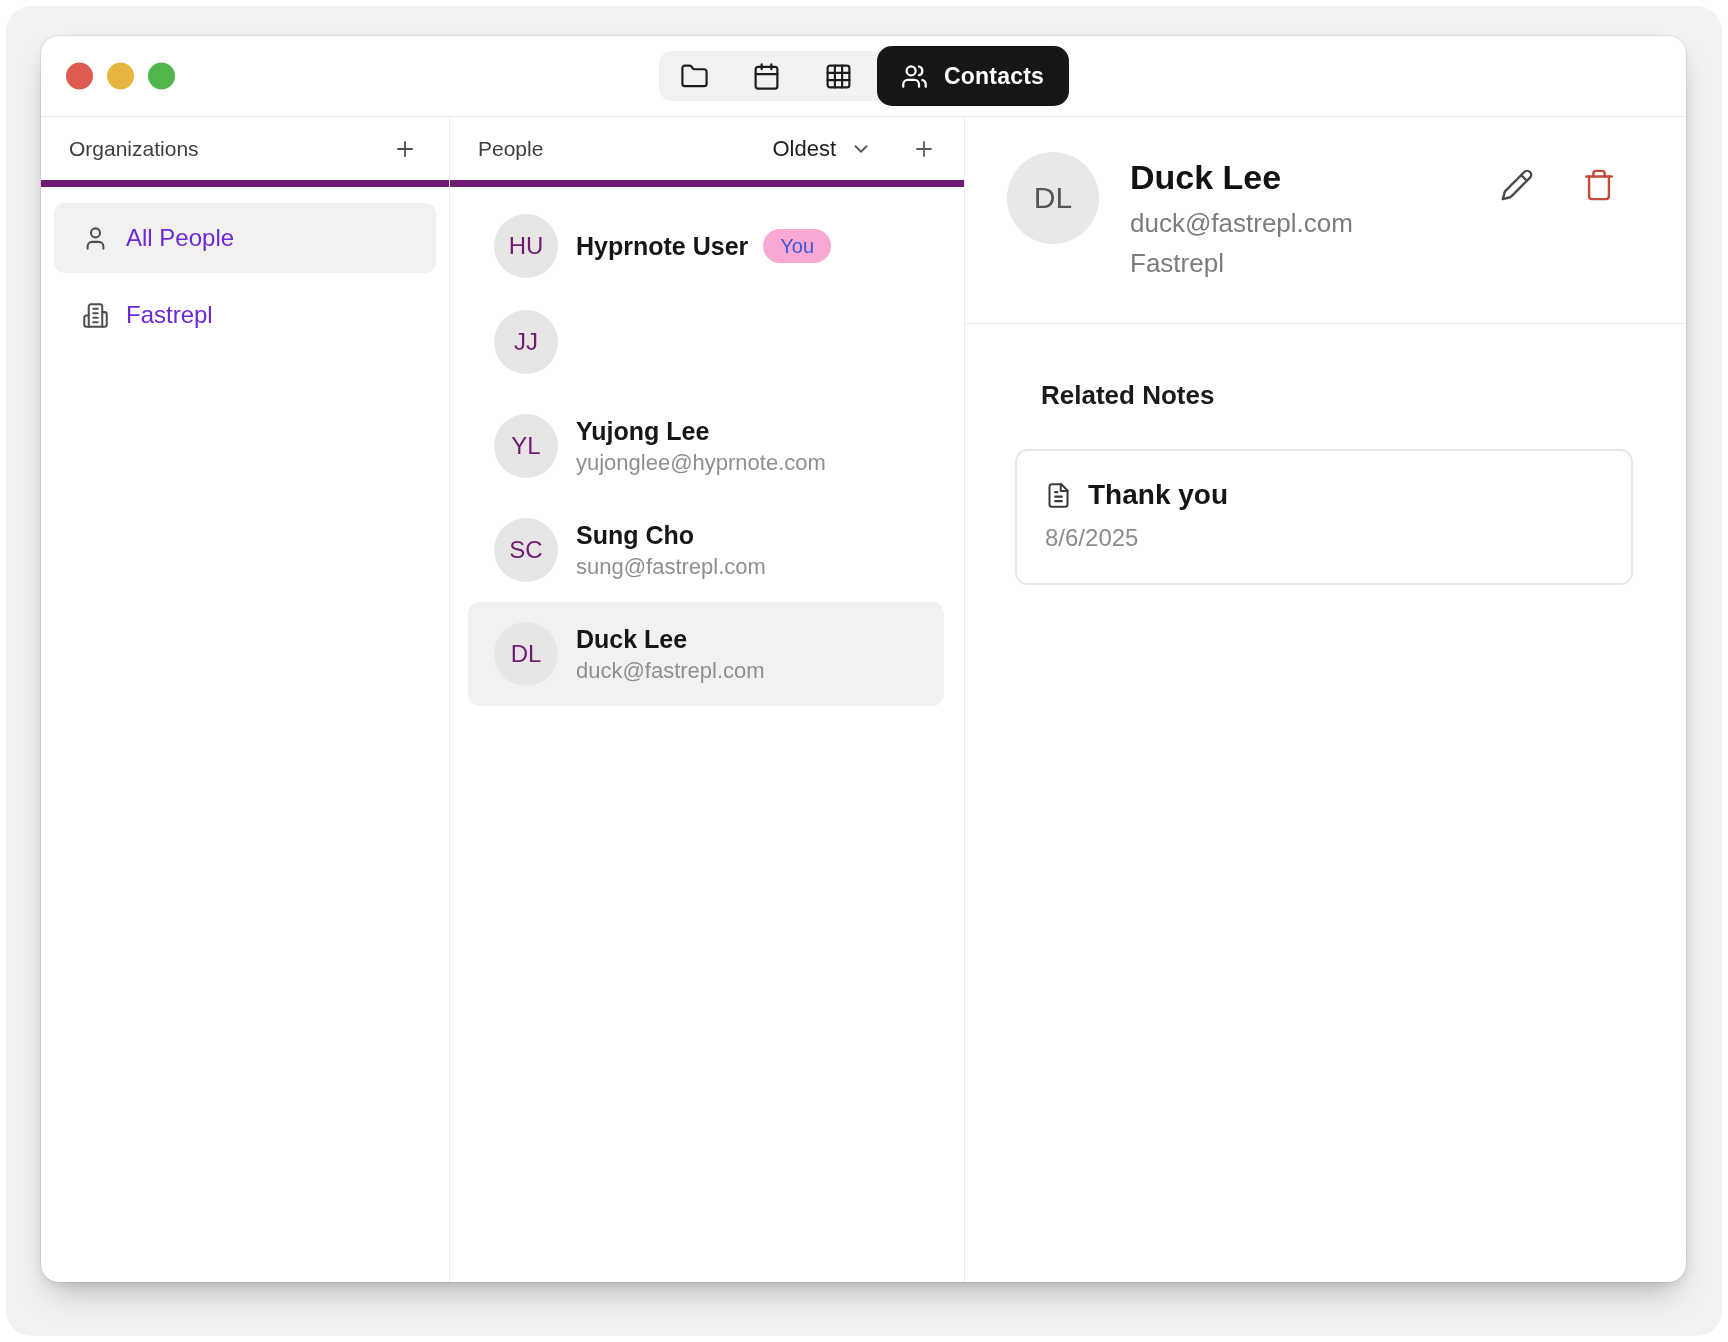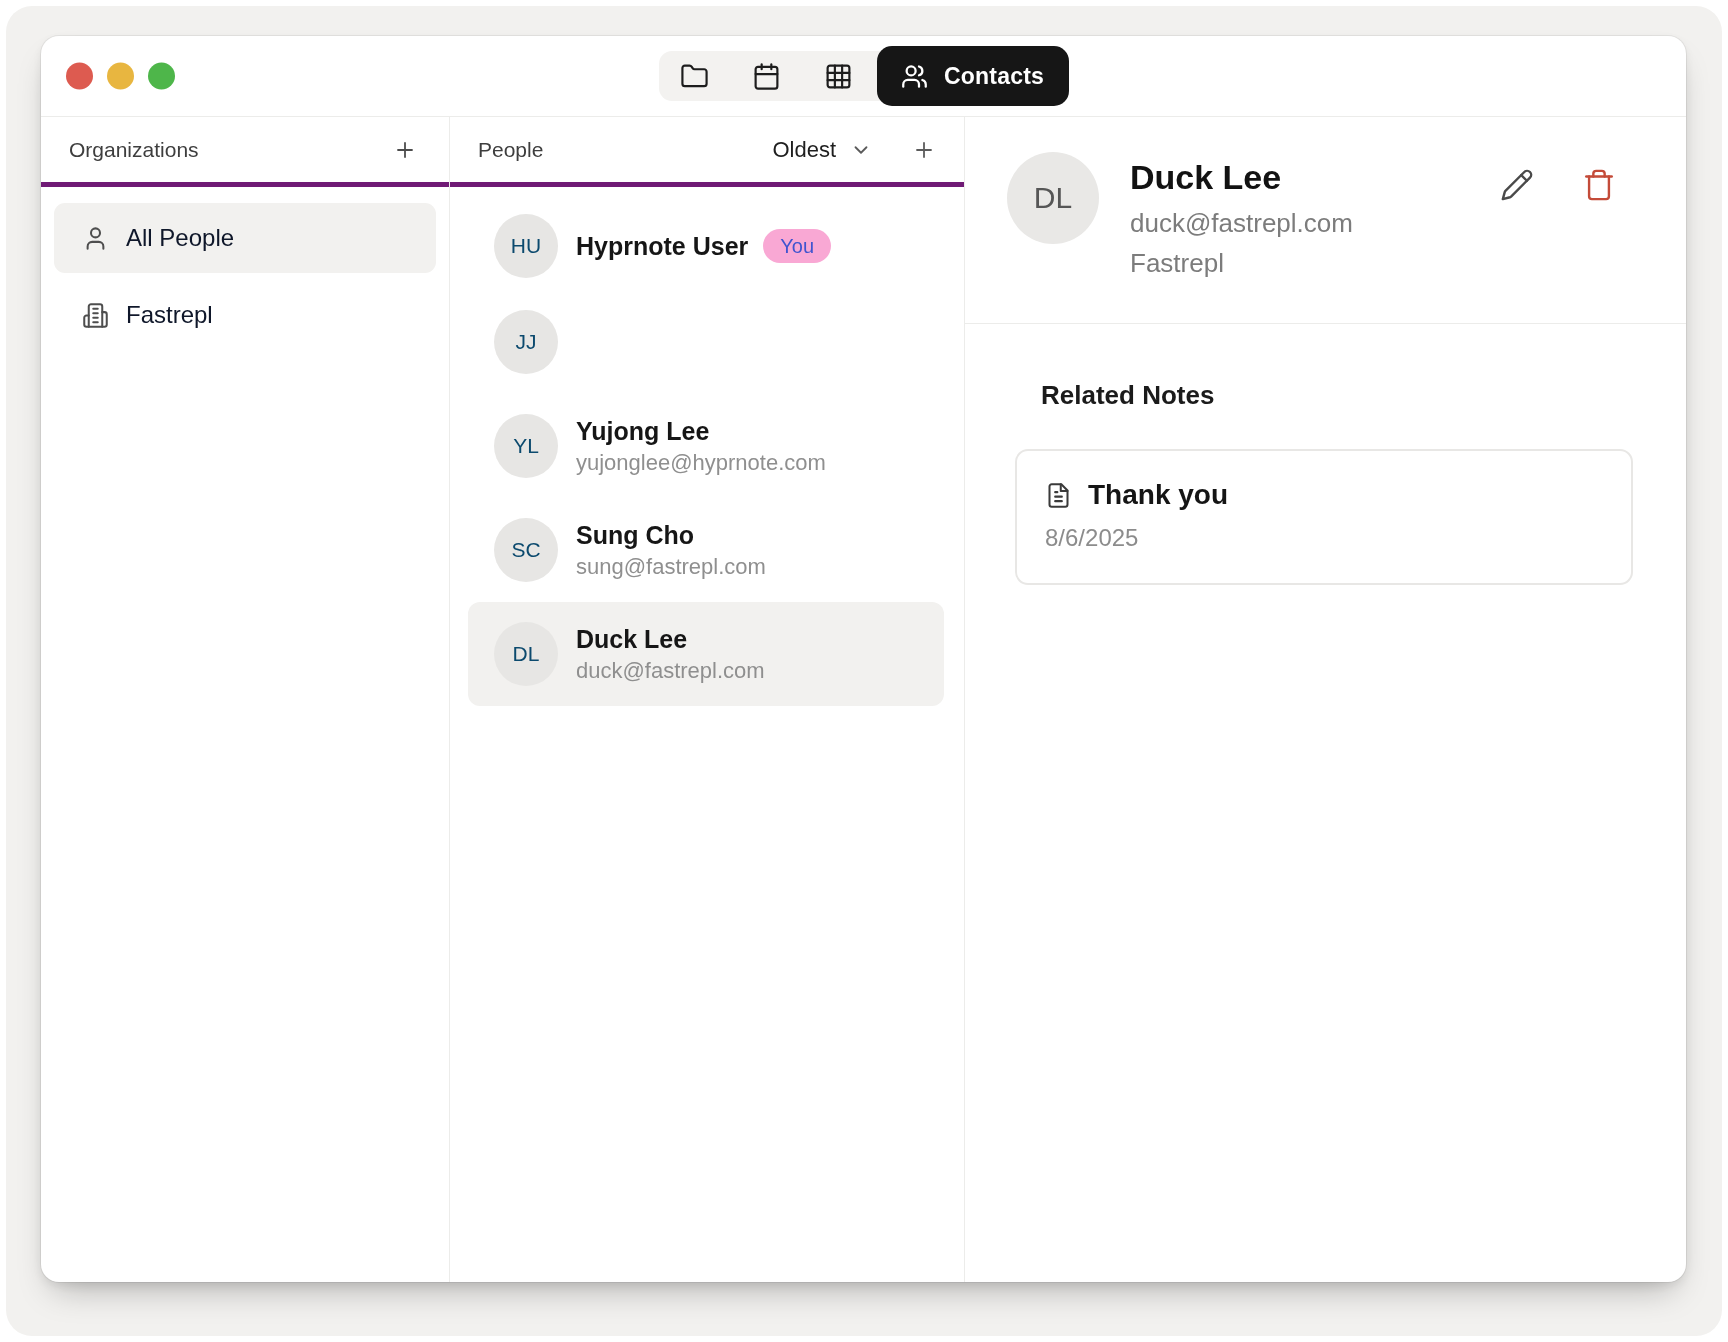--- a/index.html
+++ b/index.html
@@ -37,46 +37,46 @@
     font-size:23px; font-weight:700; letter-spacing:.2px; cursor:pointer;
     font-family:inherit;
   }
   .tab-pill svg { width:27px; height:27px; }
   
   .main { flex:1; display:flex; min-height:0; }
   .sidebar { width:409px; flex:0 0 auto; border-right:1px solid #ececea; display:flex; flex-direction:column; }
   .people-col { width:515px; flex:0 0 auto; border-right:1px solid #ececea; display:flex; flex-direction:column; }
   .detail { flex:1; display:flex; flex-direction:column; min-width:0; }
 
-  .col-header { height:70px; flex:0 0 auto; display:flex; align-items:center; padding:0 28px; border-bottom:5px solid #701a75; }
+  .col-header { height:70px; flex:0 0 auto; display:flex; align-items:center; padding:0 28px; border-bottom:7px solid #701a75; }
   .col-title { font-size:21px; color:#3e3e3e; font-weight:500; }
   .icon-btn { background:none; border:none; cursor:pointer; color:#4c4c4c; display:flex; align-items:center; justify-content:center; padding:4px; }
   .icon-btn svg { width:24px; height:24px; }
 
   
   .sidebar-list { padding:16px 13px 0; }
   .side-item { height:70px; display:flex; align-items:center; gap:17px; padding:0 28px; border-radius:11px; margin-bottom:7px; cursor:pointer; }
   .side-item.selected { background:#f2f1ef; }
   .side-item svg { width:27px; height:27px; color:#4e4e4e; flex:0 0 auto; }
-  .side-item .label { font-size:24px; color:#0f172a; }
+  .side-item .label { font-size:24px; color:#6d28d9; }
 
   
   .people-header { justify-content:flex-start; }
   .sort-btn { margin-left:auto; display:flex; align-items:center; gap:14px; background:none; border:none; cursor:pointer; font-family:inherit; }
   .sort-btn .sort-label { font-size:22px; color:#1f1f1f; }
   .sort-btn svg { width:22px; height:22px; color:#5b5b5b; }
   .people-header .icon-btn { margin-left:36px; margin-right:-4px; color:#5b5b5b; }
 
   
   .people-list { padding:15px 20px 0 18px; }
   .person-row { display:flex; align-items:center; gap:18px; padding:0 26px; border-radius:12px; cursor:pointer; }
   .person-row.single { height:88px; }
   .person-row.double { height:104px; }
   .person-row.selected { background:#f2f1ef; }
-  .avatar { width:64px; height:64px; border-radius:50%; background:#e7e6e4; color:#0c4a6e; display:flex; align-items:center; justify-content:center; font-size:21px; font-weight:500; flex:0 0 auto; }
+  .avatar { width:64px; height:64px; border-radius:50%; background:#e7e6e4; color:#701a75; display:flex; align-items:center; justify-content:center; font-size:24px; font-weight:500; flex:0 0 auto; }
   .p-name { font-size:25px; font-weight:600; color:#161616; line-height:31px; display:flex; align-items:center; }
   .p-email { font-size:22px; color:#8f8f8f; line-height:28px; margin-top:2px; }
   .you-badge { margin-left:15px; background:#f9a8d4; color:#4054cf; font-size:20px; font-weight:500; padding:5px 17px; border-radius:999px; line-height:1.2; }
 
   
   .detail-header { flex:0 0 auto; height:207px; border-bottom:1px solid #ececea; display:flex; align-items:flex-start; padding:35px 66px 0 42px; }
   .avatar-lg { width:92px; height:92px; border-radius:50%; background:#e9e8e6; color:#565656; display:flex; align-items:center; justify-content:center; font-size:30px; flex:0 0 auto; }
   .detail-info { margin-left:31px; padding-top:4px; }
   .detail-name { font-size:34px; font-weight:700; color:#121212; line-height:42px; }
   .detail-email { font-size:26px; color:#7c7c7c; line-height:34px; margin-top:8px; }

